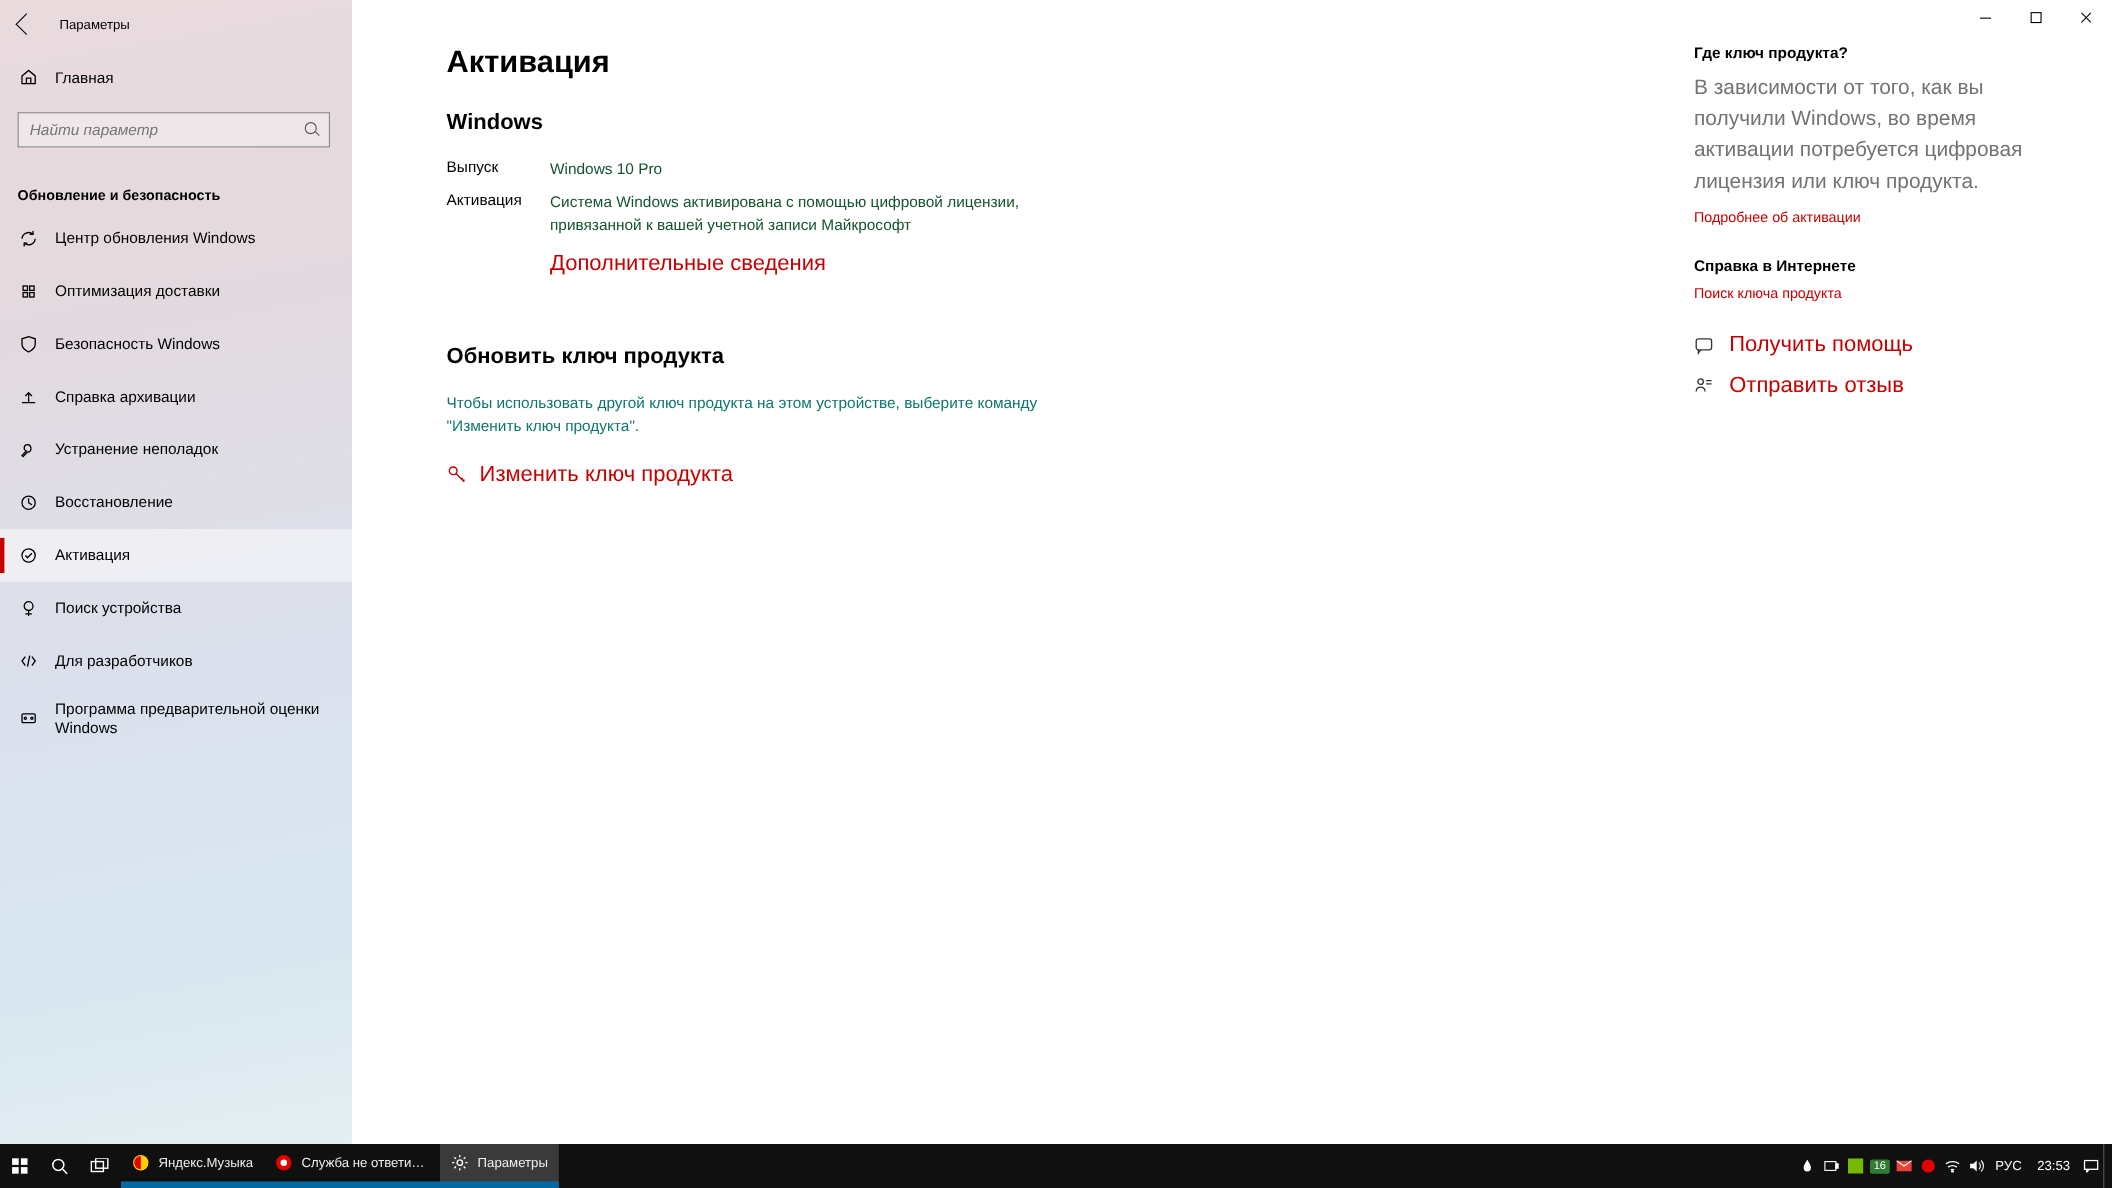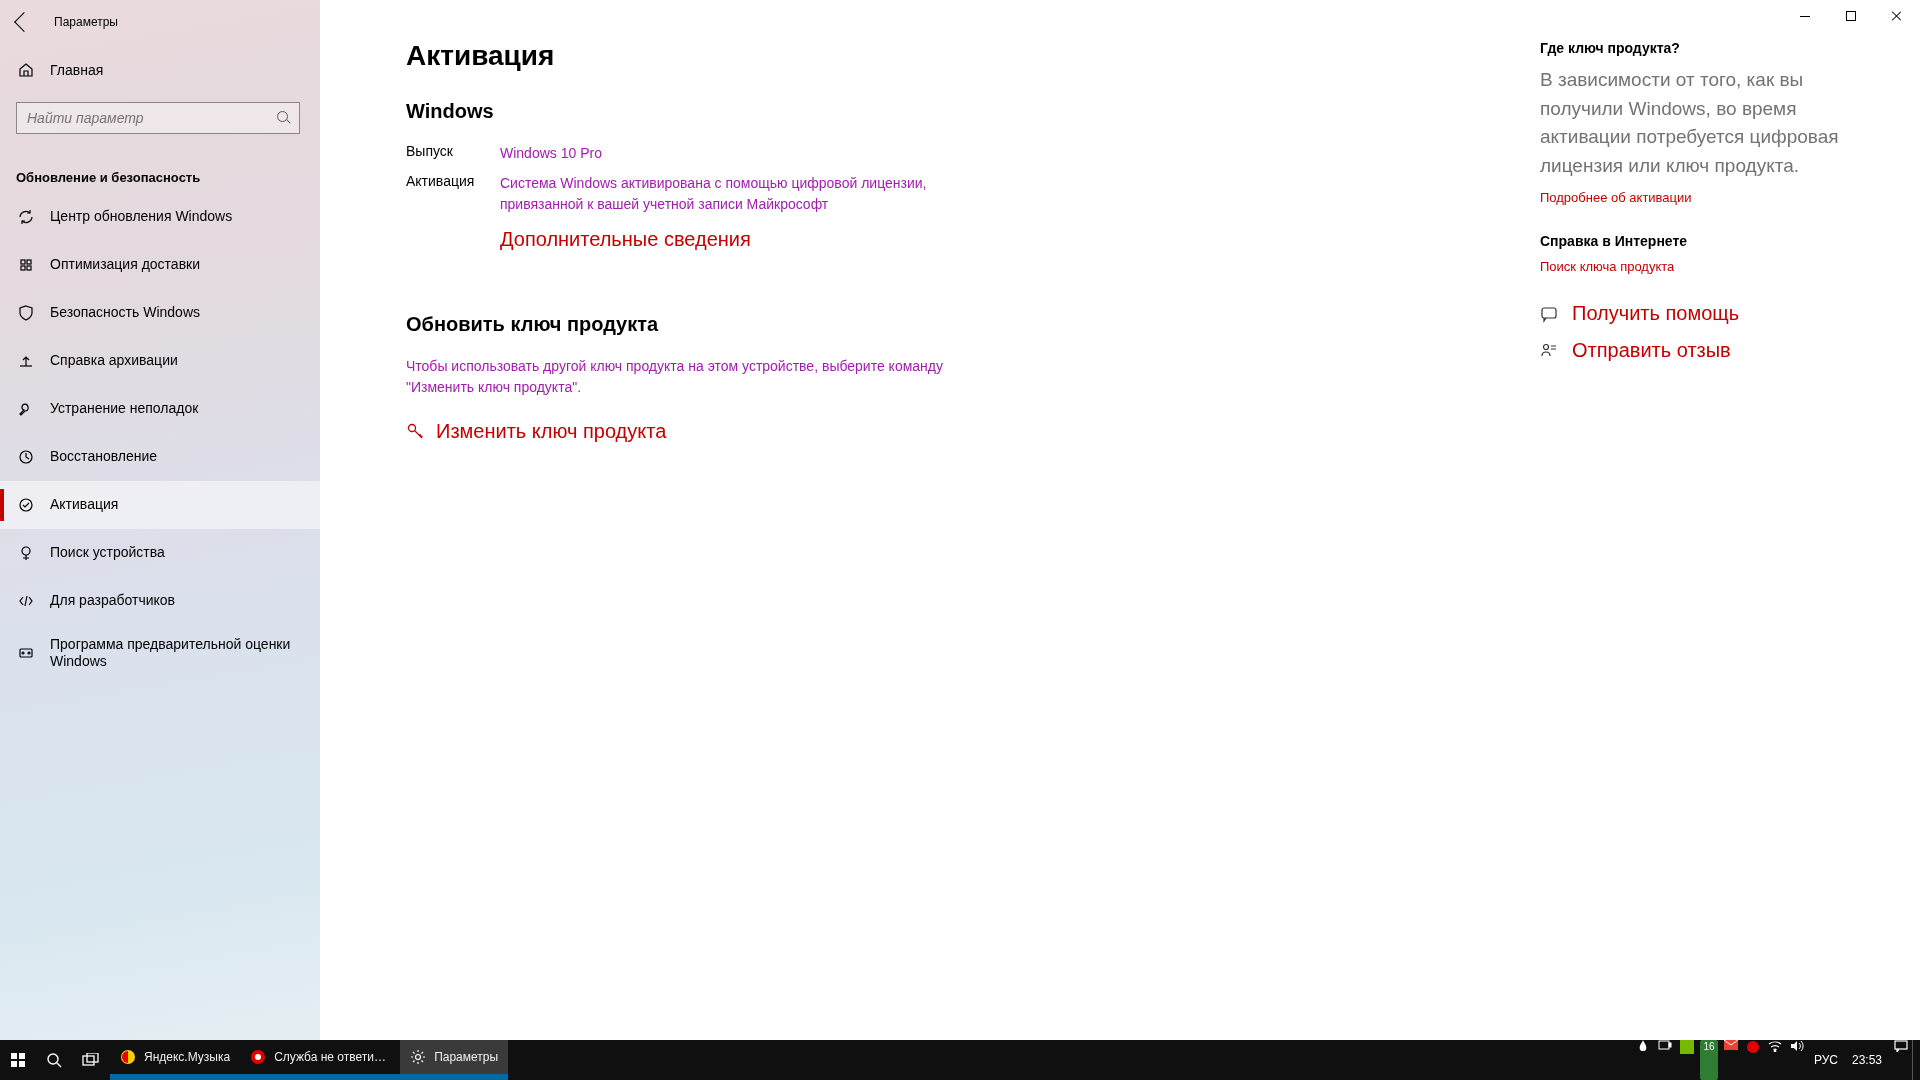--- a/index.html
+++ b/index.html
@@ -46,45 +46,45 @@
 .nav-item.active::before{content:"";position:absolute;left:0;top:8px;bottom:8px;width:4px;background:#c60000}
 .nav-label{margin-left:16px;font-size:14px;line-height:1.25}
 .nav-label.wrap{max-width:250px}
 
 
 h1.page-title{font-size:28px;font-weight:600;margin:0 0 28px 0;padding-left:86px}
 .pad{padding-left:86px;max-width:800px}
 h2.subhead{font-size:20px;font-weight:600;margin:0 0 20px 0}
 .kv{display:flex;margin-bottom:10px;font-size:14px}
 .kv .k{width:94px;color:#000}
-.kv .v{color:#a21caf;max-width:460px;line-height:1.45}
+.kv .v{color:#14532d;max-width:460px;line-height:1.45}
 .link{color:#c60000;cursor:pointer;font-size:20px}
 .link-row{padding-left:180px;margin-top:14px}
 
-.para{color:#a21caf;font-size:14px;line-height:1.5;max-width:560px;margin-bottom:22px}
+.para{color:#0f766e;font-size:14px;line-height:1.5;max-width:560px;margin-bottom:22px}
 
 .change-key{display:flex;align-items:center;cursor:pointer}
 .key-icon{width:18px;height:18px;margin-right:12px}
 
 
 .rp-head{font-size:14px;font-weight:600;margin:0 0 10px 0}
 .rp-text{font-size:19px;color:#737373;line-height:1.5;margin-bottom:10px}
 .rp-link{color:#c60000;font-size:13px;cursor:pointer;display:block;margin-bottom:28px}
 .rp-row{display:flex;align-items:center;margin-bottom:14px;cursor:pointer}
 .rp-row .ico{width:18px;height:18px;margin-right:14px}
 
 
 .taskbar{position:absolute;left:0;right:0;bottom:0;height:40px;background:#101010;display:flex;align-items:center;color:#fff;font-size:12px}
 .tb-btn{height:40px;display:flex;align-items:center;justify-content:center;padding:0 10px;cursor:pointer}
 .tb-app{height:40px;display:flex;align-items:center;padding:0 10px;max-width:160px;cursor:pointer;border-bottom:2px solid transparent}
 .tb-app.running{border-bottom:6px solid #0369a1}
 .tb-app.active{background:#3a3a3a}
 .tb-app .lbl{margin-left:8px;white-space:nowrap;overflow:hidden;text-overflow:ellipsis;max-width:120px;font-size:12px;color:#eee}
 .tray{margin-left:auto;display:flex;align-items:center;padding-right:2px}
-.tray .t{width:22px;height:40px;display:flex;justify-content:center;cursor:pointer;font-size:12px}
+.tray .t{width:22px;height:40px;display:flex;align-items:center;justify-content:center;cursor:pointer;font-size:12px}
 .tray .time{padding:0 8px;cursor:pointer}
 .tray .lang{padding:0 6px;cursor:pointer}
 .green-badge{background:#2e7d32;color:#fff;font-size:10px;padding:1px 3px;border-radius:2px}
 
 svg{display:block}
 </style>
 </head>
 <body>
 
 <div class="settings-window">

